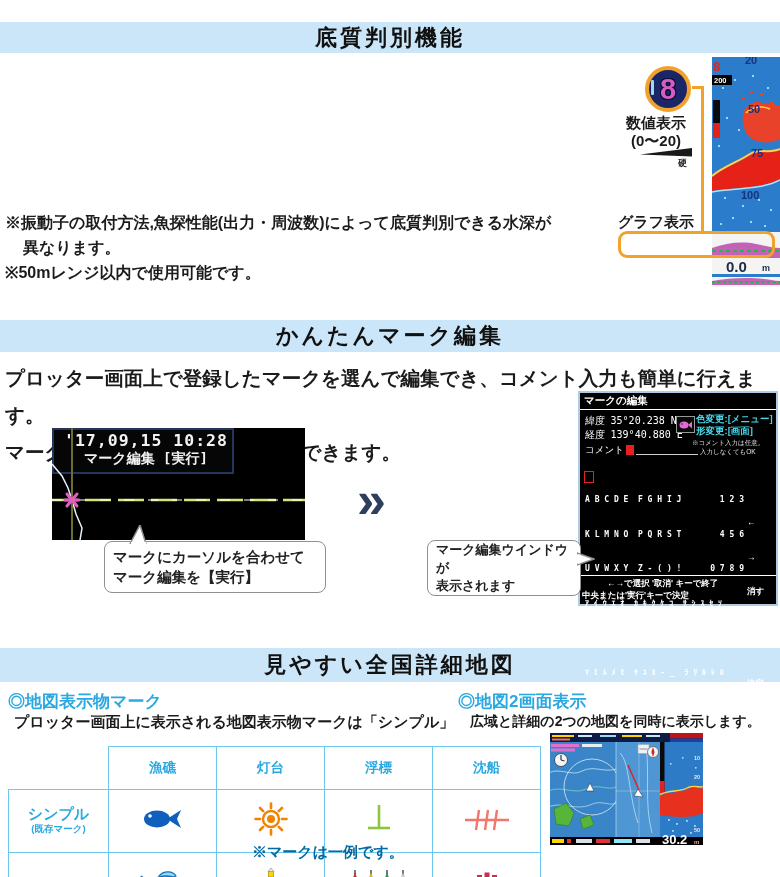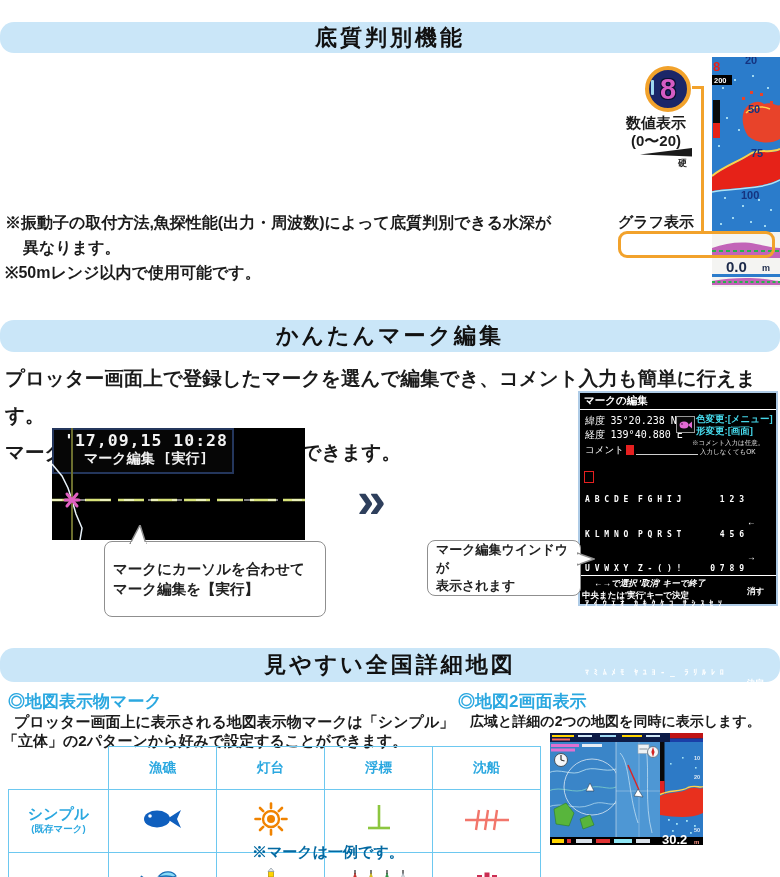--- a/index.html
+++ b/index.html
@@ -1,21 +1,21 @@
 <!DOCTYPE html>
 <html><head>
 <meta charset="utf-8">
 <style>
   html,body{margin:0;padding:0;background:#fff;}
   #page{position:relative;width:780px;height:877px;background:#fff;overflow:hidden;
         font-family:"Liberation Sans",sans-serif;color:#1b1b1b;}
   .abs{position:absolute;}
   .band{position:absolute;left:0;width:780px;background:#cae6f8;display:flex;
         align-items:center;justify-content:center;font-weight:800;color:#111;
-        letter-spacing:3px;border-radius:14px;}
+        letter-spacing:3px;}
   .s1-band{top:22px;height:31px;font-size:22px;}
   .s2-band{top:320px;height:32px;font-size:22px;}
   .s3-band{top:648px;height:34px;font-size:22px;}
   .body-l{font-weight:700;color:#1b1b1b;}
   .s1-body{left:5px;top:57px;width:630px;font-size:20px;line-height:29.5px;}
   .s1-notes{left:5px;top:210px;width:630px;font-size:16px;line-height:25px;font-weight:700;}
   .indent{padding-left:18px;}
   
   .badge{left:645px;top:66px;width:46px;height:46px;box-sizing:border-box;
          border:4px solid #f2a22b;border-radius:50%;background:#1b2668;
@@ -34,21 +34,21 @@
   
   .s2-body{left:5px;top:360px;width:772px;font-size:19.5px;line-height:37px;}
   .plotter{left:52px;top:428px;width:253px;height:112px;background:#000000;text-align:center;}
   .info-box{left:38px;top:9px;width:182px;height:46px;background:#060606;border:2px solid #24365c;
             color:#f2f2f2;font-family:"DejaVu Sans Mono","Liberation Sans",monospace;
             padding:1px 0 0 6px;box-sizing:border-box;}
   .info-line1{font-size:16.5px;letter-spacing:1px;font-weight:700;}
   .info-line2{font-size:14px;font-weight:700;}
   .bubble{position:absolute;background:#fff;border:1.5px solid #8f8f8f;border-radius:8px;
           color:#222;font-weight:700;z-index:4;}
-  .bubble1{left:104px;top:541px;width:204px;padding:17px 8px;font-size:14.5px;line-height:20px;}
+  .bubble1{left:104px;top:541px;width:204px;padding:5px 8px;font-size:14.5px;line-height:20px;}
   .bubble2{left:427px;top:540px;width:136px;padding:0 8px;font-size:13px;line-height:18px;}
   .chevron{left:357px;top:474px;font-size:52px;font-weight:800;color:#2e3f5c;line-height:52px;}
   .mark-window{left:578px;top:391px;width:200px;height:215px;background:#000;
                border:2px solid #aecbe6;box-sizing:border-box;color:#fff;z-index:3;}
   .mw-title{position:absolute;left:0;right:0;top:0;height:15px;border-bottom:1.5px solid #fff;
             font-size:10.5px;font-weight:700;padding:1px 0 0 4px;}
   .mw-row{position:absolute;left:5px;font-size:10px;white-space:pre;}
   .mw-val{font-family:"DejaVu Sans Mono","Liberation Sans",monospace;}
   .mw-cursor{position:absolute;left:46px;top:52px;width:8px;height:10px;background:#e62020;}
   .mw-uline{position:absolute;left:56px;top:61px;width:62px;border-bottom:1px solid #cfcfcf;}
@@ -244,33 +244,32 @@
     <div class="mw-side">
       <div></div>
       <div>←</div>
       <div>→</div>
       <div>消す</div>
       <div>中止</div>
       <div></div>
       <div>決定</div>
     </div>
     <div class="mw-footer">
-      <div style="padding-left:12px;font-style:italic;">←→で選択 '取消' キーで終了</div>
+      <div style="padding-left:25px;">←→で選択 '取消' キーで終了</div>
       <div>中央または'実行'キーで決定</div>
     </div>
   </div>
 
   <div class="band s3-band">
     <span>見やすい全国詳細地図</span>
   </div>
 
   <div class="abs s3-head" style="left:8px;top:690px;">◎地図表示物マーク</div>
   <div class="abs s3-body-left">
     <div style="padding-left:11px;">プロッター画面上に表示される地図表示物マークは「シンプル」</div>
-    <div>「立体」の2パターンから好みで設定することができます。</div>
   </div>
 
   <table class="marks">
     <tbody>
         <tr>
       <td class="corner"></td>
       <td class="colhead">漁礁</td>
       <td class="colhead">灯台</td>
       <td class="colhead">浮標</td>
       <td class="colhead">沈船</td>

